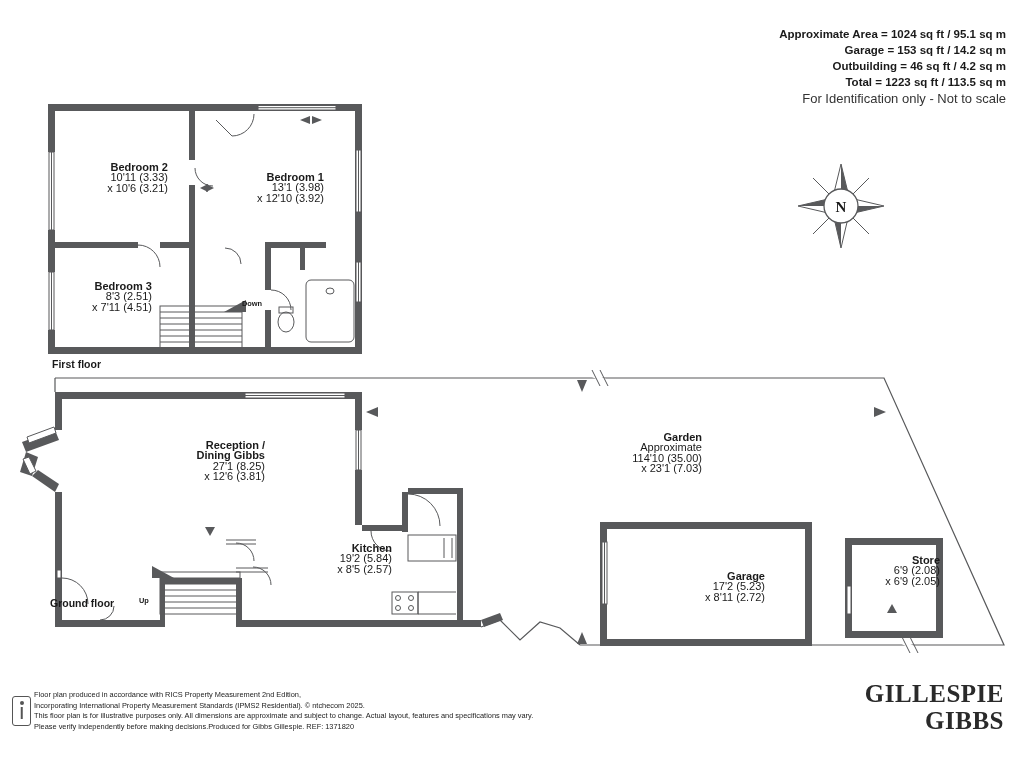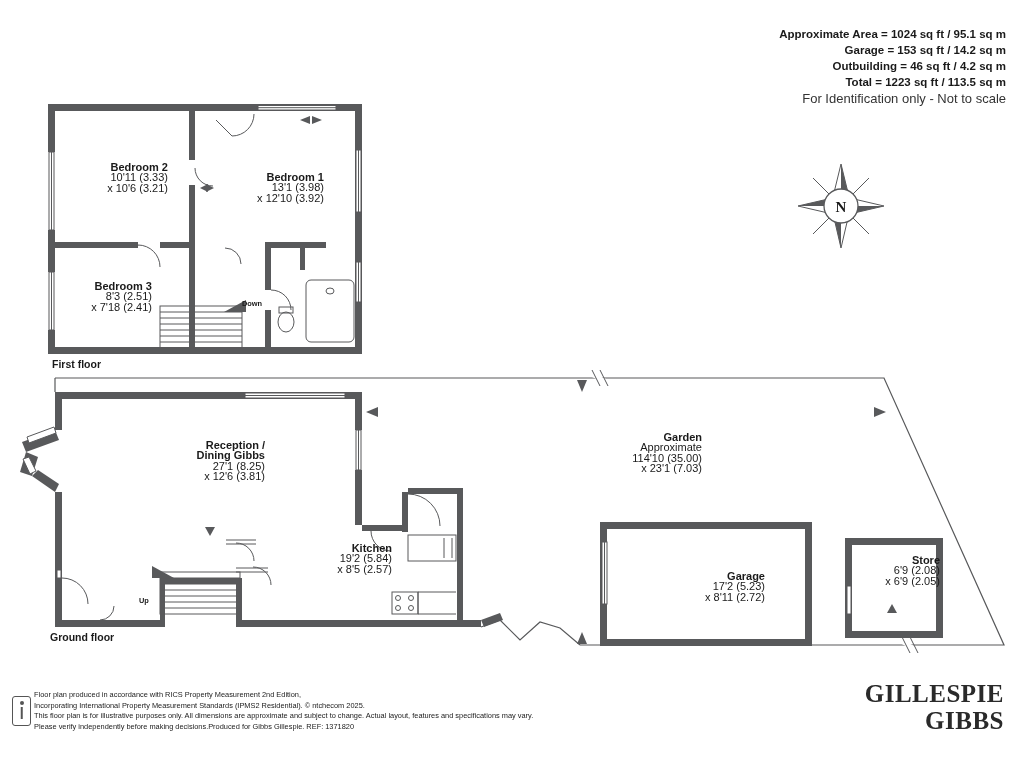--- a/index.html
+++ b/index.html
@@ -359,38 +359,38 @@
       <path d="M798 206 L841 196 L841 206 Z" fill="#58595b"></path>
       <path d="M884 206 L841 216 L841 206 Z" fill="#58595b"></path>
       <path d="M813 178 L841 206 L869 178 L841 206 Z" fill="none" stroke="#58595b" stroke-width="1"></path>
       <path d="M813 234 L841 206 L869 234 L841 206 Z" fill="none" stroke="#58595b" stroke-width="1"></path>
       <circle cx="841" cy="206" r="17" fill="#ffffff" stroke="#58595b" stroke-width="1.3"></circle>
       <text class="compass-n" x="841" y="212" text-anchor="middle">N</text>
     </g>
   </svg>
 
   <div class="floor-label" style="left:52px; top:358px;">First floor</div>
-  <div class="floor-label" style="left:50px; top:631px;">Ground floor</div>
+  <div class="floor-label" style="left:50px; top:597px;">Ground floor</div>
 
   <div class="room" style="left:74px; top:162px; width:94px;">
     <div class="nm">Bedroom 2</div>
     <div class="dim">10'11 (3.33)</div>
     <div class="dim">x 10'6 (3.21)</div>
   </div>
 
   <div class="room" style="left:228px; top:172px; width:96px;">
     <div class="nm">Bedroom 1</div>
     <div class="dim">13'1 (3.98)</div>
     <div class="dim">x 12'10 (3.92)</div>
   </div>
 
   <div class="room" style="left:58px; top:281px; width:94px;">
     <div class="nm">Bedroom 3</div>
     <div class="dim">8'3 (2.51)</div>
-    <div class="dim">x 7'18 (2.41)</div>
+    <div class="dim">x 7'11 (4.51)</div>
   </div>
 
   <div class="tiny-label" style="left:242px; top:299px;">Down</div>
 
   <div class="room" style="left:165px; top:440px; width:100px;">
     <div class="nm">Reception /</div>
     <div class="nm">Dining Gibbs</div>
     <div class="dim">27'1 (8.25)</div>
     <div class="dim">x 12'6 (3.81)</div>
   </div>

